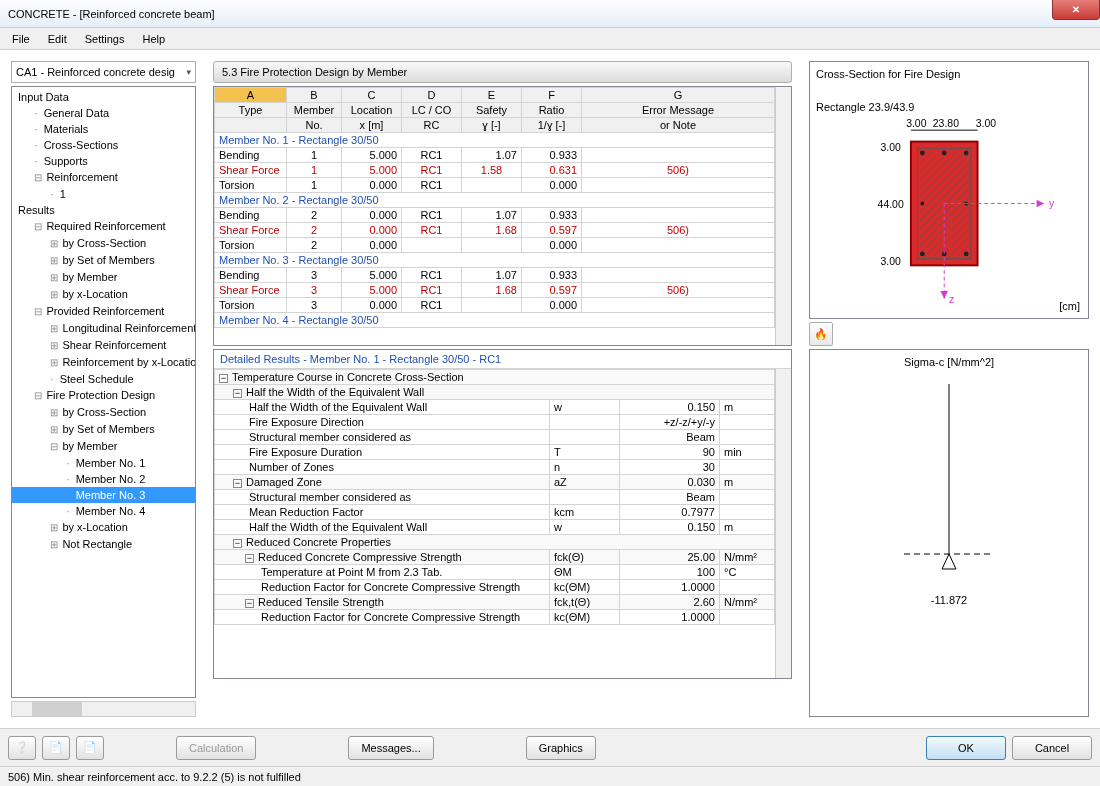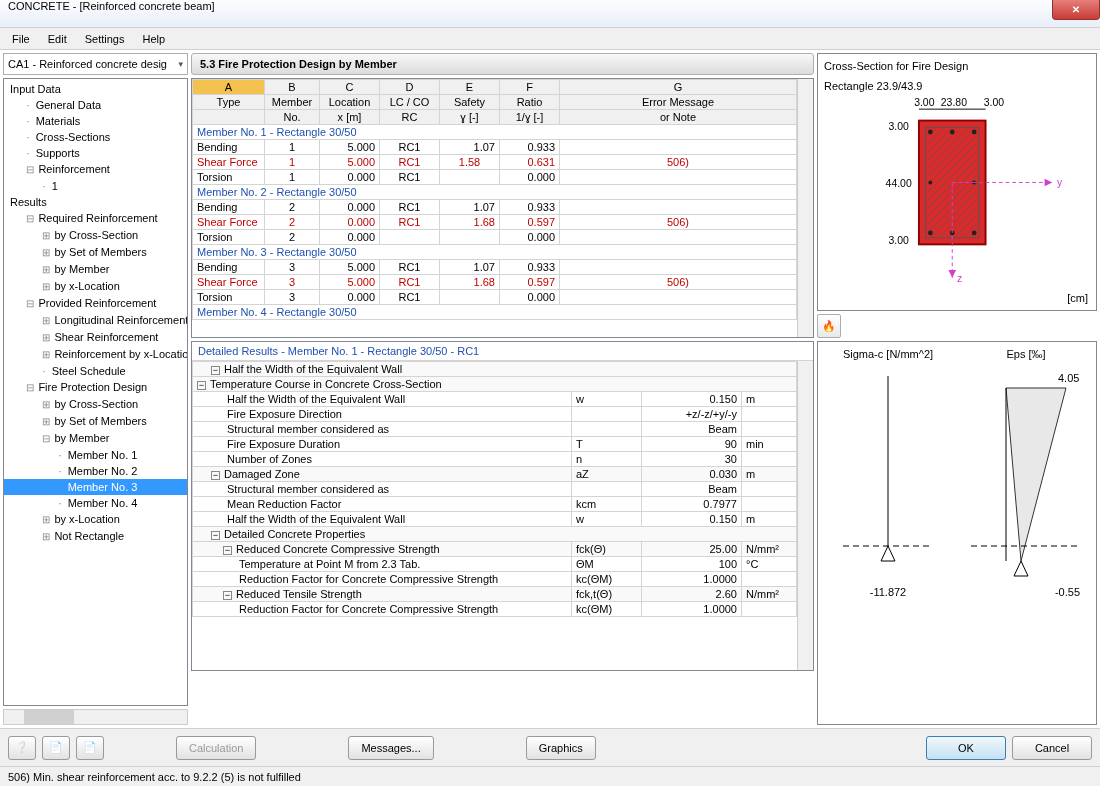--- a/index.html
+++ b/index.html
@@ -1,38 +1,38 @@
 <!DOCTYPE html>
 <html><head>
 <meta charset="utf-8">
 <style>
 *{box-sizing:border-box;margin:0;padding:0;font-family:"Segoe UI",Tahoma,sans-serif;font-size:11px}
 body{background:#fff;width:1100px;height:786px;overflow:hidden;display:flex;flex-direction:column}
-.titlebar{height:28px;background:linear-gradient(to bottom,#fdfdfe,#e7eef8);display:flex;padding-left:8px;border-bottom:1px solid #d0d0d0;position:relative}
+.titlebar{height:28px;background:linear-gradient(to bottom,#fdfdfe,#e7eef8);display:flex;align-items:center;padding-left:8px;border-bottom:1px solid #d0d0d0;position:relative}
 .titlebar-text{color:#000}
 .win-close{position:absolute;right:0;top:0;width:48px;height:20px;background:linear-gradient(to bottom,#e67e7a,#c83c36);border:1px solid #8b3530;border-top:none;border-bottom-left-radius:4px;border-bottom-right-radius:4px;display:flex;align-items:center;justify-content:center;color:#fff;font-weight:bold;font-size:10px}
 .menubar{height:22px;background:#f0f0f0;display:flex;align-items:center;padding:0 4px;gap:2px;border-bottom:1px solid #d0d0d0}
 .menubar span{padding:3px 8px;cursor:default}
-.workspace{flex:1;display:flex;padding:3px;gap:3px;overflow:hidden}
+.workspace{flex:1;display:flex;padding:11px;gap:17px;overflow:hidden}
 .left-col{width:185px;display:flex;flex-direction:column;gap:3px}
 .combo{height:22px;border:1px solid #abadb3;background:#fff;display:flex;align-items:center;padding:0 4px;cursor:default;position:relative}
 .combo:after{content:"▾";position:absolute;right:4px;font-size:9px;color:#555}
 .tree-panel{flex:1;border:1px solid #828790;overflow:auto;background:#fff;padding:2px 0}
 .tree-item{padding:1px 2px 1px 6px;white-space:nowrap;cursor:default;line-height:14px}
 .tree-item.indent1{padding-left:22px}
 .tree-item.indent2{padding-left:38px}
 .tree-item.indent3{padding-left:54px}
 .tree-item.expander:before{content:"⊞";color:#888;margin-right:4px;font-size:10px}
 .tree-item.expanded:before{content:"⊟";color:#888;margin-right:4px;font-size:10px}
 .tree-item.leaf:before{content:"·";color:#888;margin-right:6px}
 .tree-item.selected{background:#3399ff;color:#fff}
 .tree-scroll{height:16px;border:1px solid #ccc;background:#f0f0f0;display:flex}
 .tree-scroll .thumb{width:50px;height:100%;background:#d0d0d0;margin-left:20px}
 .center-col{flex:1;display:flex;flex-direction:column;gap:3px;overflow:hidden}
-.section-header{height:22px;background:linear-gradient(to bottom,#f8f8f8,#dcdcdc);border:1px solid #b0b0b0;border-radius:3px;display:flex;align-items:center;padding:0 8px;font-weight:bold}
+.section-header{height:22px;background:linear-gradient(to bottom,#f8f8f8,#dcdcdc);border:1px solid #b0b0b0;border-radius:3px;display:flex;align-items:center;padding:0 8px;font-weight:normal}
 .grid-wrap{flex:1;border:1px solid #828790;display:flex;flex-direction:column;overflow:hidden}
 .grid{border-collapse:collapse;width:100%;background:#fff}
 .grid th,.grid td{border:1px solid #d4d4d4;padding:1px 4px;height:15px;text-align:center;font-weight:normal}
 .grid th{background:#f0f0f0}
 .grid th.sel{background:#f2c14e}
 .grid .group td{background:#fff;color:#2050b0;text-align:left;font-weight:normal}
 .grid .red td{color:#c00000}
 .grid td.err{text-align:center;color:#c00000}
 .grid td.ta-l{text-align:left}
 .vscroll{width:16px;background:#f0f0f0;border-left:1px solid #ccc}
@@ -42,21 +42,21 @@
 .dg{border-collapse:collapse;width:100%;background:#fff}
 .dg td{border:1px solid #d4d4d4;padding:1px 4px;height:15px}
 .dg .sect td{background:#f9f9f9}
 .dg .sym{width:70px}
 .dg .val{width:100px;text-align:right}
 .dg .unit{width:55px}
 .exp-box{display:inline-block;width:9px;height:9px;border:1px solid #888;text-align:center;line-height:7px;font-size:9px;margin-right:4px}
 .right-col{width:280px;display:flex;flex-direction:column;gap:3px}
 .panel{border:1px solid #828790;background:#fff;position:relative}
 .cs-panel{height:258px;padding:6px}
-.cs-title{margin-bottom:8px}
+.cs-title{margin-bottom:21px}
 .cs-svg{width:100%;height:200px}
 .unit-lbl{position:absolute;right:8px;bottom:6px;color:#000}
 .icon-btn{width:24px;height:24px;border:1px solid #abadb3;background:linear-gradient(to bottom,#fff,#e8e8e8);border-radius:2px;display:flex;align-items:center;justify-content:center;cursor:default}
 .chart-panel{flex:1;padding:6px;display:flex;gap:10px}
 .chart-half{flex:1;display:flex;flex-direction:column;align-items:center}
 .chart-title{margin-bottom:6px}
 .footer-bar{height:38px;display:flex;align-items:center;padding:0 8px;gap:6px;background:#f0f0f0;border-top:1px solid #d0d0d0}
 .btn{height:24px;min-width:28px;padding:0 12px;border:1px solid #9a9a9a;border-radius:3px;background:linear-gradient(to bottom,#fff,#e2e2e2);cursor:default;display:flex;align-items:center;justify-content:center}
 .btn.primary{border:1px solid #3c7fb1;background:linear-gradient(to bottom,#f2f8fd,#c4e0f2);min-width:80px}
 .btn.small{min-width:28px;padding:0 6px}
@@ -253,24 +253,24 @@
       <div class="vscroll"></div>
     </div>
 
     <div class="detail-wrap">
       <div class="detail-header">Detailed Results  -  Member No. 1  -  Rectangle 30/50  -  RC1</div>
       <div class="detail-grid" style="display:flex">
         <div style="flex:1;overflow:auto">
         <table class="dg">
           <tbody>
                 <tr class="sect">
+                  <td colspan="4"><span class="exp-box">−</span><span>Temperature Course in Concrete Cross-Section</span></td>
+                </tr>
+          <tr class="sect">
                   <td colspan="4" style="padding-left:18px"><span class="exp-box">−</span><span>Half the Width of the Equivalent Wall</span></td>
-                </tr>
-          <tr class="sect">
-                  <td colspan="4"><span class="exp-box">−</span><span>Temperature Course in Concrete Cross-Section</span></td>
                 </tr>
           <tr>
                   <td style="padding-left:34px">Half the Width of the Equivalent Wall</td>
                   <td class="sym">w</td>
                   <td class="val">0.150</td>
                   <td class="unit">m</td>
                 </tr>
           <tr>
                   <td style="padding-left:34px">Fire Exposure Direction</td>
                   <td class="sym"></td>
@@ -313,21 +313,21 @@
                   <td class="val">0.7977</td>
                   <td class="unit"></td>
                 </tr>
           <tr>
                   <td style="padding-left:34px">Half the Width of the Equivalent Wall</td>
                   <td class="sym">w</td>
                   <td class="val">0.150</td>
                   <td class="unit">m</td>
                 </tr>
           <tr class="sect">
-                  <td colspan="4" style="padding-left:18px"><span class="exp-box">−</span><span>Detailed Concrete Properties</span></td>
+                  <td colspan="4" style="padding-left:18px"><span class="exp-box">−</span><span>Reduced Concrete Properties</span></td>
                 </tr>
           <tr class="sect">
                   <td style="padding-left:30px"><span class="exp-box">−</span><span>Reduced Concrete Compressive Strength</span></td>
                   <td class="sym">fck(Θ)</td>
                   <td class="val">25.00</td>
                   <td class="unit">N/mm²</td>
                 </tr>
           <tr>
                   <td style="padding-left:46px">Temperature at Point M from 2.3 Tab.</td>
                   <td class="sym">ΘM</td>
@@ -407,31 +407,20 @@
     <div class="panel chart-panel">
       <div class="chart-half">
         <div class="chart-title">Sigma-c [N/mm^2]</div>
         <svg width="110" height="220">
           <line x1="55" y1="10" x2="55" y2="180" stroke="#000"></line>
           <line x1="10" y1="180" x2="100" y2="180" stroke="#000" stroke-dasharray="6 4"></line>
           <polygon points="55,180 48,195 62,195" fill="none" stroke="#000"></polygon>
         </svg>
         <div>-11.872</div>
       </div>
-      <div class="chart-half">
-        <div class="chart-title">Eps [‰]</div>
-        <svg width="120" height="220">
-          <text x="92" y="16" font-size="10">4.05</text>
-          <polygon points="40,22 100,22 55,195" fill="#e8e8e8" stroke="#333"></polygon>
-          <line x1="40" y1="22" x2="40" y2="195" stroke="#000"></line>
-          <line x1="5" y1="180" x2="115" y2="180" stroke="#000" stroke-dasharray="6 4"></line>
-          <polygon points="55,195 48,210 62,210" fill="none" stroke="#000"></polygon>
-        </svg>
-        <div style="align-self:flex-end;margin-right:10px">-0.55</div>
-      </div>
     </div>
   </div>
 
 </div>
 
 <div class="footer-bar">
   <div class="btn small">
       <span>❔</span>
     </div>
   <div class="btn small">

